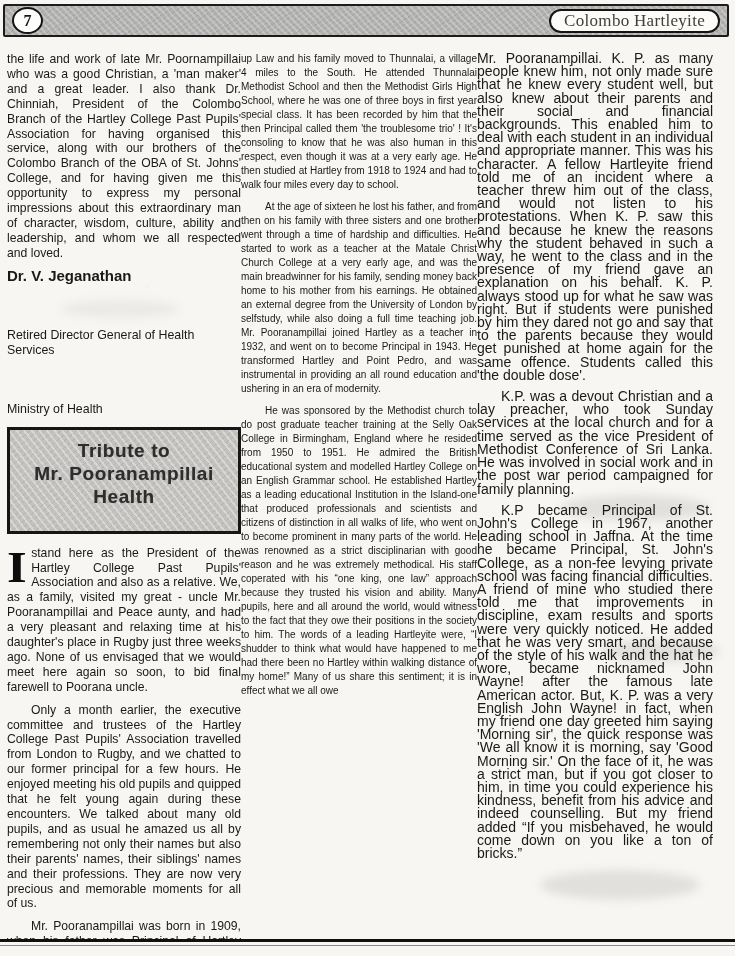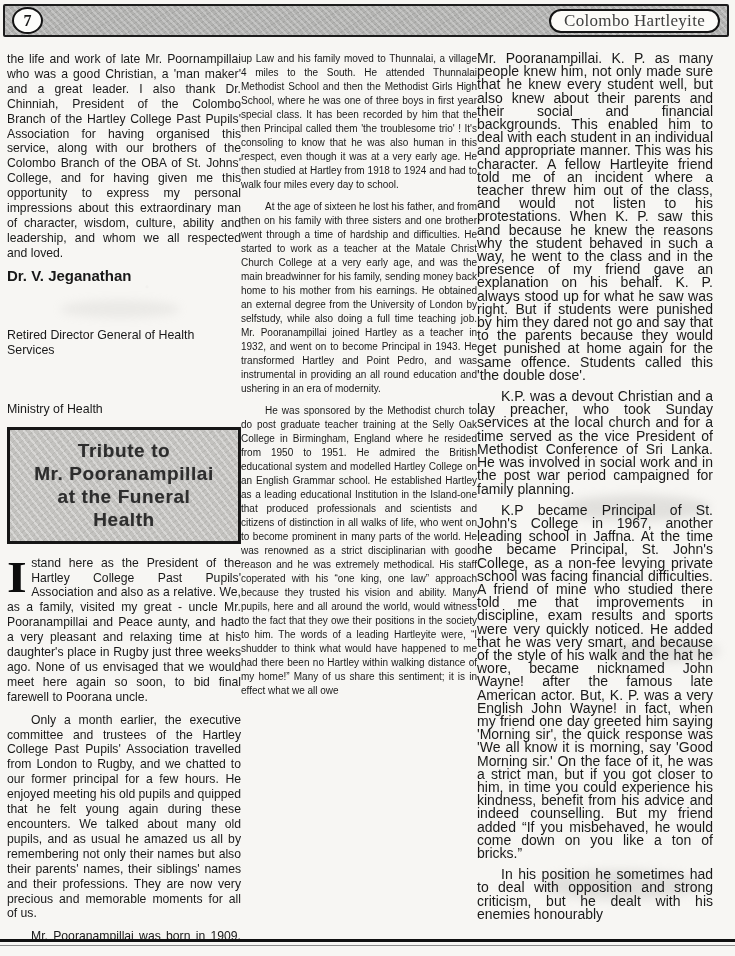--- a/index.html
+++ b/index.html
@@ -50,21 +50,21 @@
   .sig{margin:4px 0 10px 0;text-align:left;}
   .sig-name{font-weight:bold;font-size:15px;margin-bottom:17px;}
   .sig-line{font-size:12.4px;line-height:15px;margin-top:44px;}
   
   .tribute-box{
     background:
       repeating-linear-gradient(52deg, rgba(255,255,255,0.35) 0 2px, transparent 2px 6px),
       repeating-linear-gradient(-40deg, rgba(0,0,0,0.06) 0 1px, transparent 1px 5px),
       #c3c2bf;
     border:3px solid #161616;
-    margin:8px 0 12px 0;padding:9px 4px 10px 4px;text-align:center;
+    margin:8px 0 12px 0;padding:9px 4px 23px 4px;text-align:center;
   }
   .tribute-line{
     font-weight:bold;font-size:19px;line-height:23px;color:#2d2d2d;
     letter-spacing:0.6px;text-shadow:0 0 1px rgba(60,60,60,0.4);
   }
   
   .dropcap{
     float:left;font-family:"Liberation Serif", serif;font-weight:bold;
     font-size:44px;line-height:38px;margin:3px 7px 0 0;color:#0d0d0d;
     transform:scaleX(1.15);transform-origin:left;
@@ -102,39 +102,37 @@
   <div class="col col-left">
     <p>the life and work of late Mr. Poornampillai who was a good Christian, a 'man maker' and a great leader. I also thank Dr. Chinniah, President of the Colombo Branch of the Hartley College Past Pupils' Association for having organised this service, along with our brothers of the Colombo Branch of the OBA of St. Johns' College, and for having given me this opportunity to express my personal impressions about this extraordinary man of character, wisdom, culture, ability and leadership, and whom we all respected and loved.</p>
     <div class="sig">
       <div class="sig-name">Dr. V. Jeganathan</div>
       <div class="sig-line">Retired Director General of Health Services</div>
       <div class="sig-line">Ministry of Health</div>
     </div>
     <div class="tribute-box">
       <div class="tribute-line">Tribute to</div>
       <div class="tribute-line">Mr. Pooranampillai</div>
-      <div class="tribute-line">at the Funeral</div>
       <div class="tribute-line">Health</div>
     </div>
     <p><span class="dropcap">I</span><span>stand here as the President of the Hartley College Past Pupils' Association and also as a relative. We, as a family, visited my great - uncle Mr. Pooranampillai and Peace aunty, and had a very pleasant and relaxing time at his daughter's place in Rugby just three weeks ago. None of us envisaged that we would meet here again so soon, to bid final farewell to Poorana uncle.</span></p>
     <p class="indent">Only a month earlier, the executive committee and trustees of the Hartley College Past Pupils' Association travelled from London to Rugby, and we chatted to our former principal for a few hours. He enjoyed meeting his old pupils and quipped that he felt young again during these encounters. We talked about many old pupils, and as usual he amazed us all by remembering not only their names but also their parents' names, their siblings' names and their professions. They are now very precious and memorable moments for all of us.</p>
     <p class="indent">Mr. Pooranampillai was born in 1909, when his father was Principal of Hartley College in Point Pedro, a reason coastal town in the north of Sri Lanka and the college was then called Central Methodist School. His father later took</p>
   </div>
 
   <div class="col col-mid">
     <p>up Law and his family moved to Thunnalai, a village 4 miles to the South. He attended Thunnalai Methodist School and then the Methodist Girls High School, where he was one of three boys in first year special class.  It has been recorded by him that the then Principal called them 'the troublesome trio' !  It's consoling to know that he was also human in this respect, even though it was at a very early age.  He then studied at Hartley from 1918 to 1924 and had to walk four miles every day to school.</p>
     <p class="indent">At the age of sixteen he lost his father, and from then on his family with three sisters and one brother went through a time of hardship and difficulties.  He started to work as a teacher at the Matale Christ Church College at a very early age, and was the main breadwinner for his family,  sending money back home to his mother from his earnings.  He obtained an external degree from the University of London by selfstudy, while also doing a full time teaching job. Mr. Pooranampillai joined Hartley as a teacher in 1932, and went on to become Principal in 1943.  He transformed Hartley and Point Pedro, and was instrumental in providing an all round education and ushering in an era of modernity.</p>
     <p class="indent">He was sponsored by the Methodist church to do post graduate teacher training at the Selly Oak College in Birmingham, England where he resided from 1950 to 1951.  He admired the British educational system and modelled Hartley College on an English Grammar school.  He established Hartley as a leading educational Institution in the Island-one that produced professionals and scientists and citizens of distinction in all walks of life,  who went on to become prominent in many parts of the world.  He was renowned as a strict disciplinarian with good reason and he was extremely methodical.  His staff coperated with his “one king, one law” approach because they trusted his vision and ability.  Many pupils, here and all around the world, would witness to the fact that they owe their positions in the society to him.  The words of a leading Hartleyite were, “I shudder to think what would have happened to me had there been no Hartley within walking distance of my home!”  Many of us share this sentiment; it is in effect what we all owe</p>
   </div>
 
   <div class="col col-right">
     <p>Mr. Pooranampillai.  K. P. as many people knew him, not only made sure that he knew every student well, but also knew about their parents and their social and financial backgrounds.  This enabled him to deal with each student in an individual and appropriate manner.  This was his character.  A fellow Hartleyite friend told me of an incident where a teacher threw him out of the class, and would not listen to his protestations. When K. P. saw this and because he knew the reasons why the student behaved in such a way, he went to the class and in the presence of my friend gave an explanation on his behalf.  K. P. always stood up for what he saw was right.  But if students were punished by him they dared not go and say that to the parents because they would get punished at home again for the same offence.  Students called this 'the double dose'.</p>
     <p class="indent">K.P. was a devout Christian and a lay preacher, who took Sunday services at the local church and for a time served as the vice President of Methodist Conference of Sri Lanka.  He was involved in social work and in the post war period campaigned for family planning.</p>
     <p class="indent">K.P became Principal of St. John's College in 1967, another leading school in Jaffna.  At the time he became Principal, St. John's College, as a non-fee levying private school was facing financial difficulties.  A friend of mine who studied there told me that improvements in discipline, exam results and sports were very quickly noticed.  He added that he was very smart, and because of the style of his walk and the hat he wore, became nicknamed John Wayne! after the famous late American actor.  But, K. P. was a very English John Wayne! in fact, when my friend one day greeted him saying 'Morning sir', the quick response was 'We all know it is morning, say 'Good Morning sir.'  On the face  of it, he was a strict man, but if you got closer to him, in time you could experience his kindness, benefit from his advice and indeed counselling.  But my friend added “If you misbehaved, he would come down on you like a ton of bricks.”</p>
-    <p class="indent">In his position he sometimes had to deal with opposition and strong criticism, but he dealt with his enemies honourably</p>
   </div>
 
 </div>
 
 <div class="bottom-rule">
   <div class="r1"></div>
   <div class="r2"></div>
 </div>
 
 </body></html>

